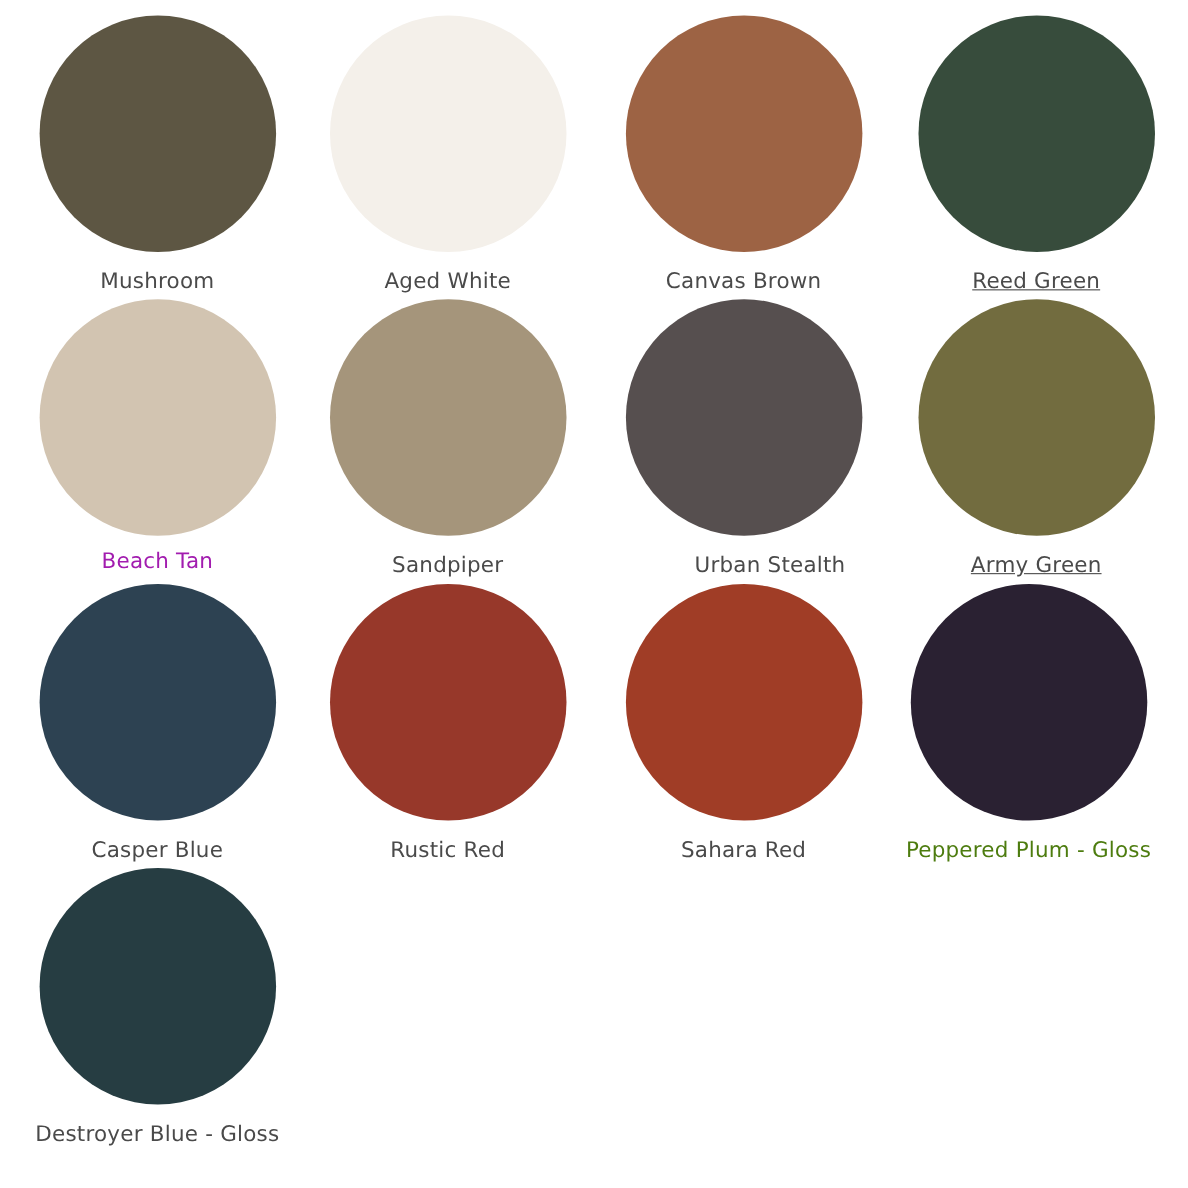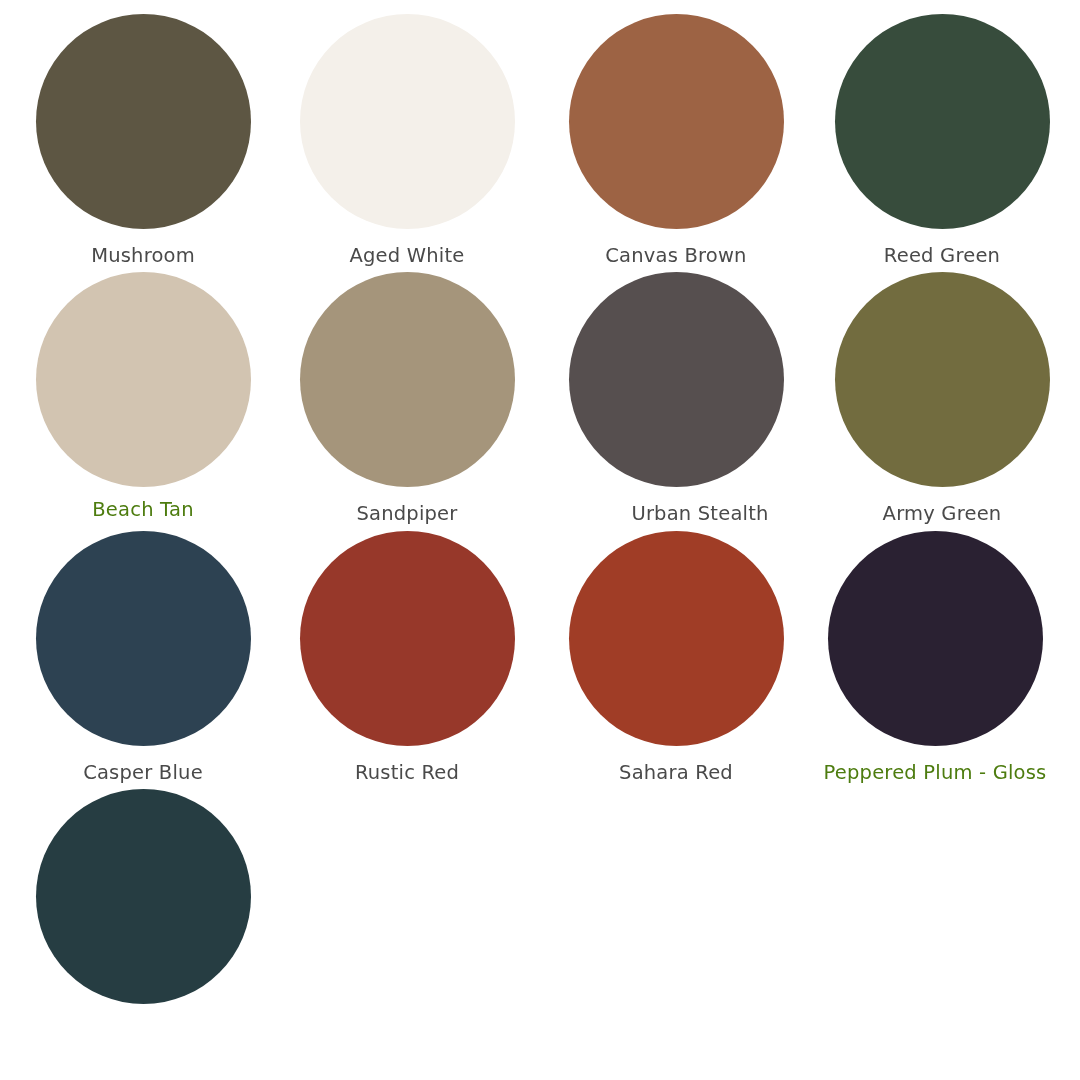--- a/index.html
+++ b/index.html
@@ -49,21 +49,21 @@
     line-height: 1.1;
   }
   
   .col-0 .swatch-circle { transform: translateX(-1px); }
   .col-1 .swatch-circle { transform: translateX(-1px); }
   .col-2 .swatch-circle { transform: translateX(4px); }
   .col-3 .swatch-circle { transform: translateX(6px); }
   .col-0 .swatch-label { transform: translateX(-1px); }
   .col-1 .swatch-label { transform: translateX(-1px); }
   .col-2 .swatch-label { transform: translateX(4px); }
-  .col-3 .swatch-label { transform: translateX(6px); }
+  .col-3 .swatch-label { transform: translateX(6px); text-decoration: underline; }
 </style>
 </head>
 <body style="background-color: rgb(255, 255, 255);">
 
 <div id="swatch-grid">
 
   <div class="swatch-cell col-0">
     <div class="swatch-circle" style="background-color: rgb(93, 86, 67);"></div>
     <div class="swatch-label" style="color: rgb(74, 74, 74);">Mushroom</div>
   </div>
@@ -75,21 +75,21 @@
     <div class="swatch-circle" style="background-color: rgb(157, 99, 68);"></div>
     <div class="swatch-label" style="color: rgb(74, 74, 74);">Canvas Brown</div>
   </div>
   <div class="swatch-cell col-3">
     <div class="swatch-circle" style="background-color: rgb(55, 76, 60);"></div>
     <div class="swatch-label" style="color: rgb(74, 74, 74);">Reed Green</div>
   </div>
 
   <div class="swatch-cell col-0">
     <div class="swatch-circle" style="background-color: rgb(210, 196, 177);"></div>
-    <div class="swatch-label" style="color: #4d7c0f; margin-top: 12px;">Beach Tan</div>
+    <div class="swatch-label" style="color: #a21caf; margin-top: 12px;">Beach Tan</div>
   </div>
   <div class="swatch-cell col-1">
     <div class="swatch-circle" style="background-color: rgb(165, 149, 123);"></div>
     <div class="swatch-label" style="color: rgb(74, 74, 74);">Sandpiper</div>
   </div>
   <div class="swatch-cell col-2">
     <div class="swatch-circle" style="background-color: rgb(86, 79, 79);"></div>
     <div class="swatch-label" style="color: rgb(74, 74, 74); margin-left: 48px;">Urban Stealth</div>
   </div>
   <div class="swatch-cell col-3">
@@ -109,14 +109,15 @@
     <div class="swatch-circle" style="background-color: rgb(160, 61, 38);"></div>
     <div class="swatch-label" style="color: rgb(74, 74, 74);">Sahara Red</div>
   </div>
 
   <div class="swatch-cell col-0">
     <div class="swatch-circle" style="background-color: rgb(42, 33, 50);"></div>
     <div class="swatch-label" style="color: #4d7c0f;">Peppered Plum - Gloss</div>
   </div>
   <div class="swatch-cell col-1">
     <div class="swatch-circle" style="background-color: rgb(38, 61, 66);"></div>
+    <div class="swatch-label" style="color: rgb(74, 74, 74);">Destroyer Blue - Gloss</div>
   </div>
 </div>
 
 </body></html>

